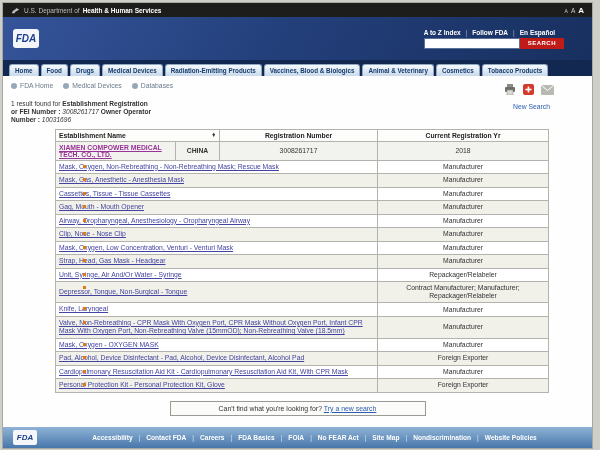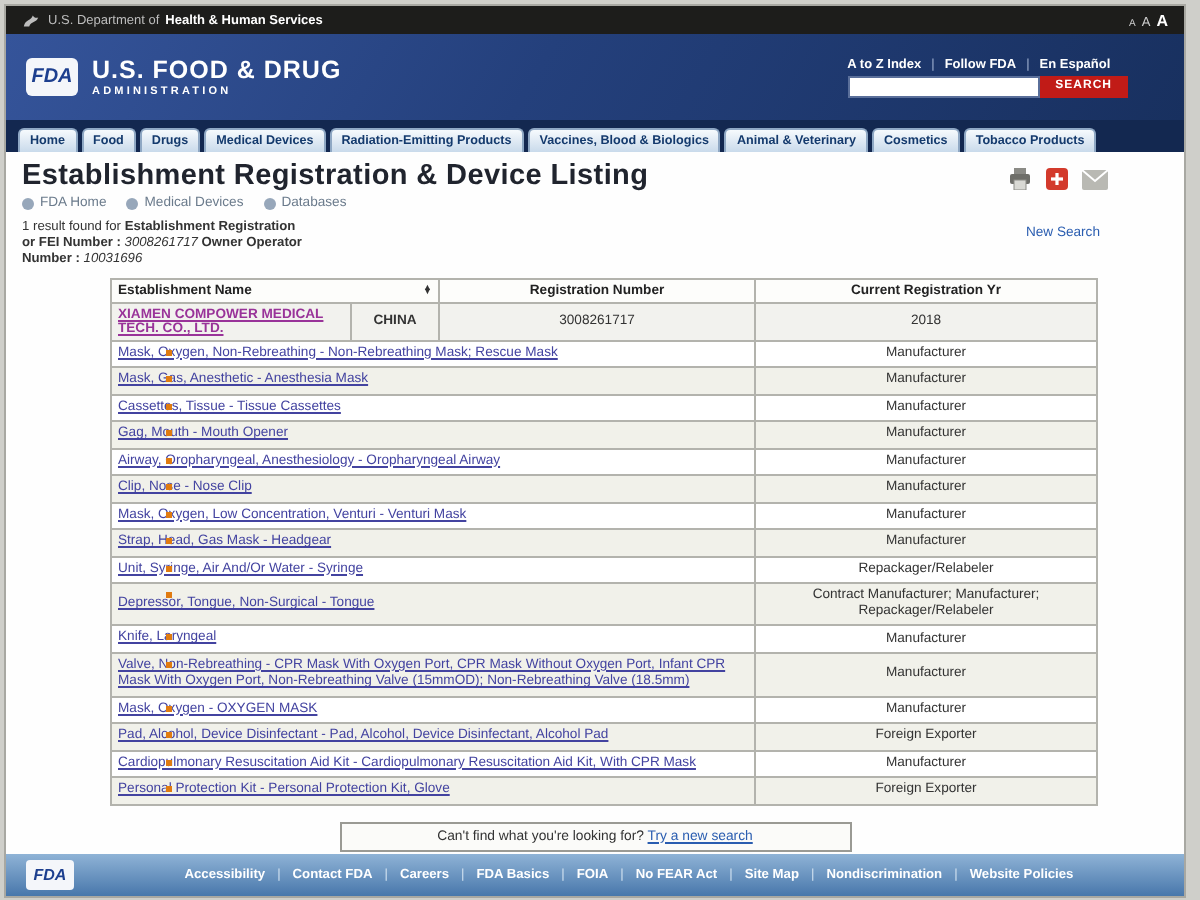--- a/index.html
+++ b/index.html
@@ -93,24 +93,20 @@
     <span class="bold">Health &amp; Human Services</span>
     <span class="sizer">
       <span>A</span>
       <span>A</span>
       <span>A</span>
     </span>
   </div>
 
   <div class="hdr">
     <div class="fda-logo">FDA</div>
-    <div class="brand">
-      <div class="l1">U.S. FOOD &amp; DRUG</div>
-      <div class="l2">ADMINISTRATION</div>
-    </div>
     <div class="hdr-right">
       <div class="util">
         <span class="lnk">A to Z Index</span>
         <span class="lnk">Follow FDA</span>
         <span class="lnk">En Español</span>
       </div>
       <div class="searchrow">
         <input type="text" value="" style="">
         <div class="btn">SEARCH</div>
       </div>
@@ -126,21 +122,20 @@
     <span class="tab">Vaccines, Blood &amp; Biologics</span>
     <span class="tab">Animal &amp; Veterinary</span>
     <span class="tab">Cosmetics</span>
     <span class="tab">Tobacco Products</span>
   </div>
 
   <div class="content">
 
     <div class="titlerow">
       <div>
-        <div class="pagetitle">Establishment Registration &amp; Device Listing</div>
         <div class="crumbs">
           <span class="crumb">
               <span class="crumb-ic"></span>
               <span>FDA Home</span>
             </span>
           <span class="crumb">
               <span class="crumb-ic"></span>
               <span>Medical Devices</span>
             </span>
           <span class="crumb">

